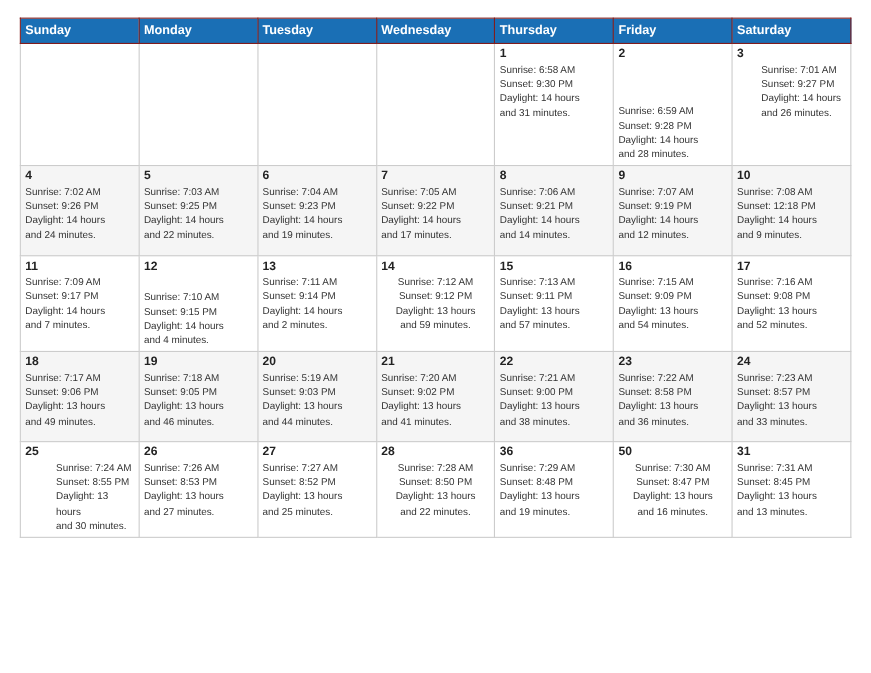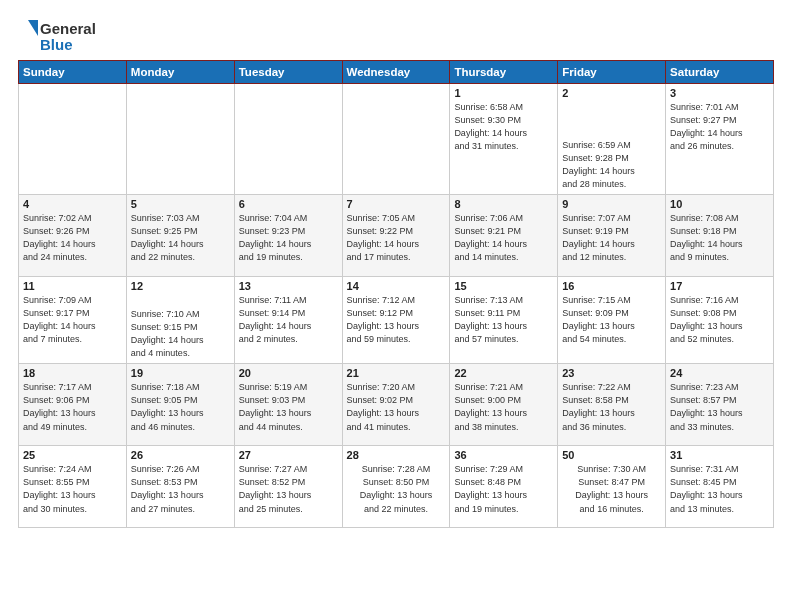--- a/index.html
+++ b/index.html
@@ -77,33 +77,20 @@
       color: #333;
     }
     .empty-cell {
       background: #fff !important;
     }
   </style>
 </head>
 <body>
 
 <div class="page">
-  <div class="header-top">
-    <div class="logo">
-        <svg width="80" height="40" viewBox="0 0 80 40">
-          <text x="22" y="18" font-size="15" font-weight="bold" fill="#333" font-family="Arial">General</text>
-          <text x="22" y="34" font-size="15" font-weight="bold" fill="#1a6fb5" font-family="Arial">Blue</text>
-          <polygon points="10,4 20,4 20,20" fill="#1a6fb5"></polygon>
-        </svg>
-      </div>
-    <div class="title-block">
-      <div class="month-year"></div>
-      <div class="location"></div>
-    </div>
-  </div>
 
   <table>
     <thead>
       <tr id="header-row">
           <th>Sunday</th>
           <th>Monday</th>
           <th>Tuesday</th>
           <th>Wednesday</th>
           <th>Thursday</th>
           <th>Friday</th>
@@ -125,21 +112,21 @@
           </td>
           <td>
             <div class="day-number">2</div>
             <div class="day-info" style="white-space: pre-line; margin-top: 40px;">Sunrise: 6:59 AM
 Sunset: 9:28 PM
 Daylight: 14 hours
 and 28 minutes.</div>
           </td>
           <td>
             <div class="day-number">3</div>
-            <div class="day-info" style="white-space: pre-line;">Sunrise: 7:01 AM
+            <div class="day-info" style="white-space: pre-line; margin-left: 22px;">Sunrise: 7:01 AM
 Sunset: 9:27 PM
 Daylight: 14 hours
 and 26 minutes.</div>
           </td>
         </tr>
         <tr>
           <td>
             <div class="day-number">4</div>
             <div class="day-info" style="white-space: pre-line;">Sunrise: 7:02 AM
 Sunset: 9:26 PM
@@ -177,21 +164,21 @@
           <td>
             <div class="day-number">9</div>
             <div class="day-info" style="white-space: pre-line;">Sunrise: 7:07 AM
 Sunset: 9:19 PM
 Daylight: 14 hours
 and 12 minutes.</div>
           </td>
           <td>
             <div class="day-number">10</div>
             <div class="day-info" style="white-space: pre-line;">Sunrise: 7:08 AM
-Sunset: 9:18 PM
+Sunset: 12:18 PM
 Daylight: 14 hours
 and 9 minutes.</div>
           </td>
         </tr>
         <tr>
           <td>
             <div class="day-number">11</div>
             <div class="day-info" style="white-space: pre-line;">Sunrise: 7:09 AM
 Sunset: 9:17 PM
 Daylight: 14 hours
@@ -206,21 +193,21 @@
           </td>
           <td>
             <div class="day-number">13</div>
             <div class="day-info" style="white-space: pre-line;">Sunrise: 7:11 AM
 Sunset: 9:14 PM
 Daylight: 14 hours
 and 2 minutes.</div>
           </td>
           <td>
             <div class="day-number">14</div>
-            <div class="day-info" style="white-space: pre-line;">Sunrise: 7:12 AM
+            <div class="day-info" style="white-space: pre-line; text-align: center;">Sunrise: 7:12 AM
 Sunset: 9:12 PM
 Daylight: 13 hours
 and 59 minutes.</div>
           </td>
           <td>
             <div class="day-number">15</div>
             <div class="day-info" style="white-space: pre-line;">Sunrise: 7:13 AM
 Sunset: 9:11 PM
 Daylight: 13 hours
 and 57 minutes.</div>
@@ -287,21 +274,21 @@
             <div class="day-number">24</div>
             <div class="day-info" style="white-space: pre-line;">Sunrise: 7:23 AM
 Sunset: 8:57 PM
 Daylight: 13 hours
 and 33 minutes.</div>
           </td>
         </tr>
         <tr>
           <td>
             <div class="day-number">25</div>
-            <div class="day-info" style="white-space: pre-line;">Sunrise: 7:24 AM
+            <div class="day-info" style="white-space: pre-line; margin-left: 28px;">Sunrise: 7:24 AM
 Sunset: 8:55 PM
 Daylight: 13 hours
 and 30 minutes.</div>
           </td>
           <td>
             <div class="day-number">26</div>
             <div class="day-info" style="white-space: pre-line;">Sunrise: 7:26 AM
 Sunset: 8:53 PM
 Daylight: 13 hours
 and 27 minutes.</div>

